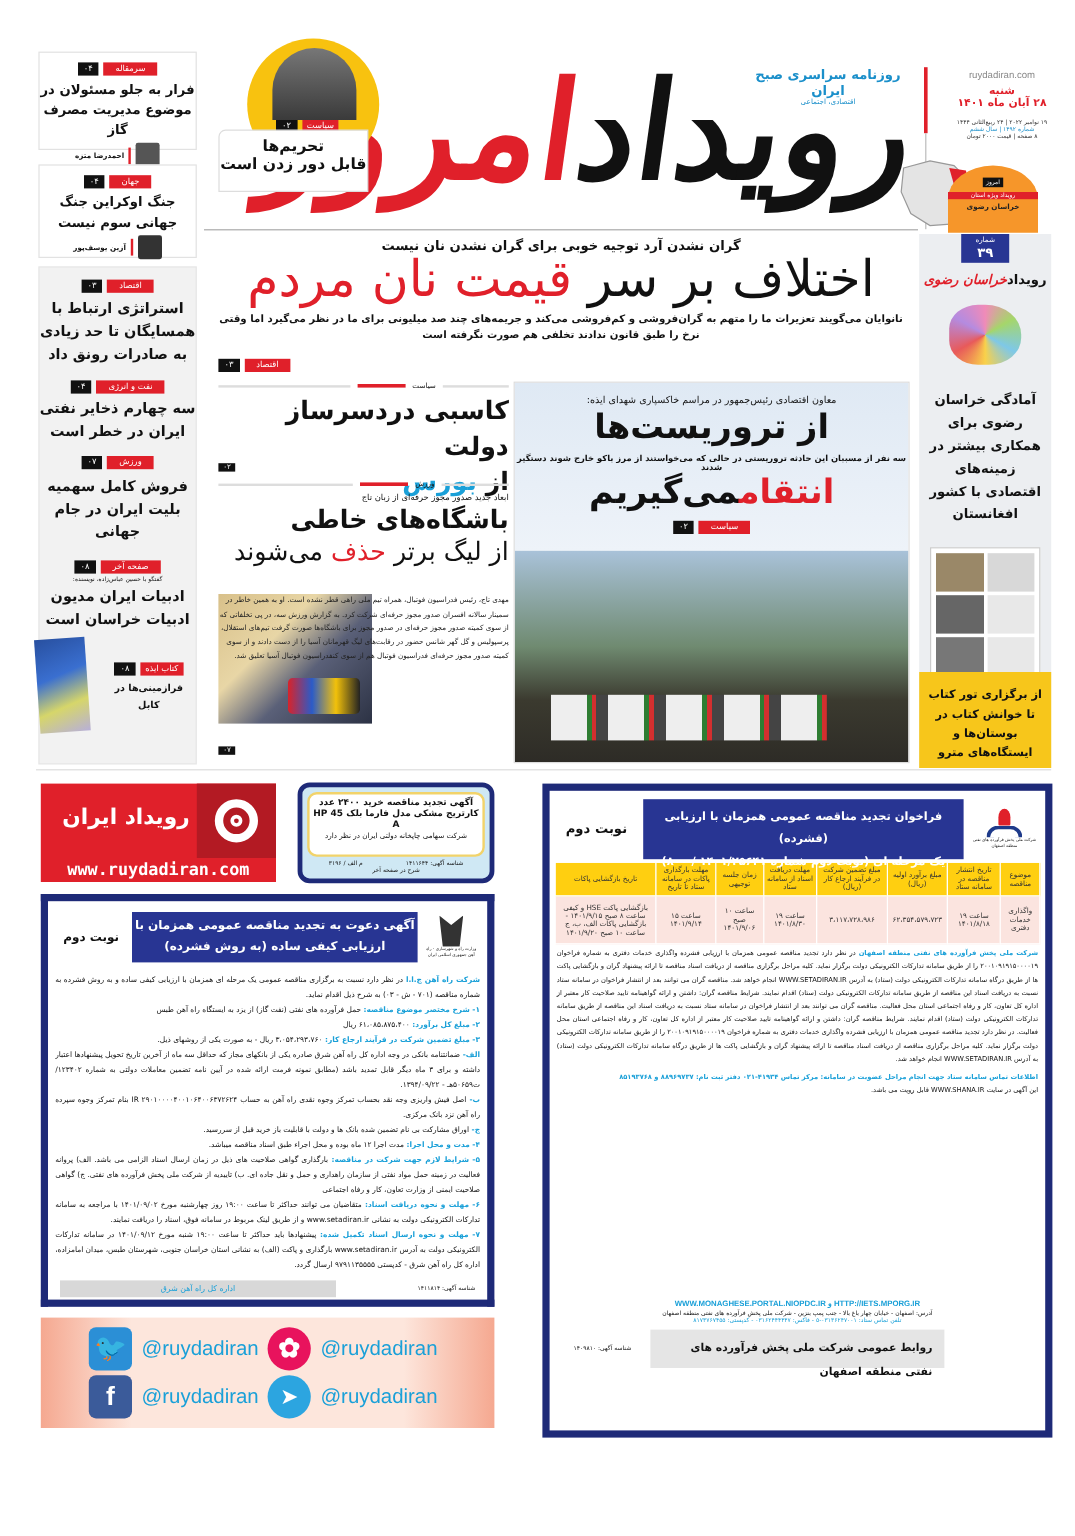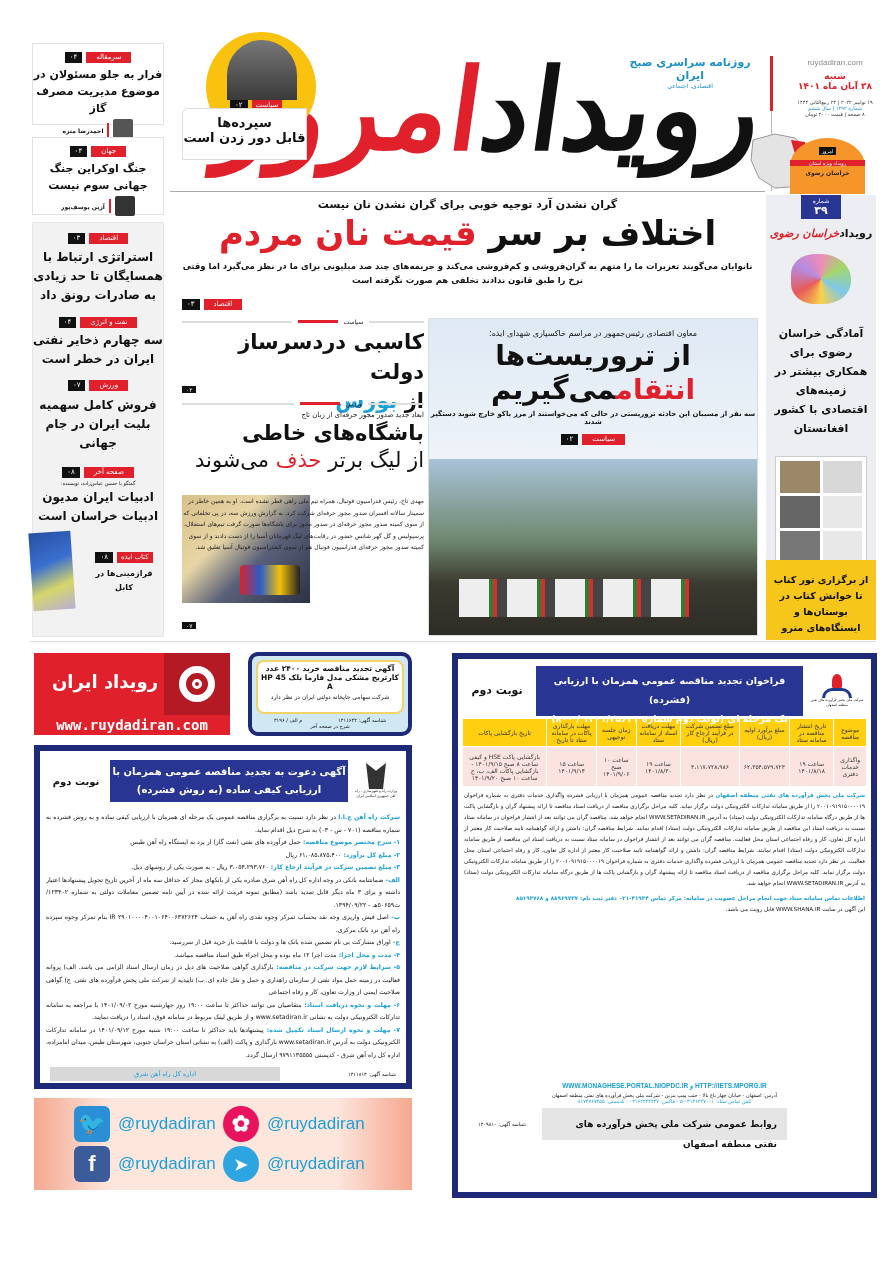--- a/index.html
+++ b/index.html
@@ -136,28 +136,28 @@
 </div>
 
 <div class="abs" style="left:182px;top:90px;width:125px;height:100px;">
   <div style="position:absolute;left:24px;top:-58px;width:110px;height:110px;border-radius:50%;background:#f8c20f"></div>
   <div style="position:absolute;left:45px;top:-50px;width:70px;height:60px;background:linear-gradient(#777,#3a3a3a);border-radius:35px 35px 0 0"></div>
   <div class="tag" style="position:absolute;left:48px;top:10px">
       <span class="sec" style="padding:0 4px">سیاست</span>
       <span class="pg">۰۲</span>
     </div>
   <div class="box" style="position:absolute;left:0;top:18px;width:125px;height:52px;text-align:center;border-radius:6px 0 0 0">
-    <div style="font-size:13px;font-weight:bold;margin-top:6px">سپرده‌ها</div>
+    <div style="font-size:13px;font-weight:bold;margin-top:6px">تحریم‌ها</div>
     <div style="font-size:13px;font-weight:bold">قابل دور زدن است</div>
   </div>
 </div>
 
 <div class="abs" style="left:170px;top:195px;width:595px;height:118px;text-align:center;">
   <div style="font-size:11px;font-weight:bold;margin-top:3px">گران نشدن آرد توجیه خوبی برای گران نشدن نان نیست</div>
-  <div style="font-size:34px;font-weight:bold;line-height:44px;letter-spacing:-1px">
+  <div style="font-size:42px;font-weight:normal;line-height:44px;letter-spacing:-1px">
     <span>اختلاف بر سر</span>
     <span class="red">قیمت نان مردم</span>
   </div>
   <div style="font-size:8.5px;font-weight:bold;line-height:14px;padding:4px 10px 0">نانوایان می‌گویند تعزیرات ما را متهم به گران‌فروشی و کم‌فروشی می‌کند و جریمه‌های چند صد میلیونی برای ما در نظر می‌گیرد اما وقتی نرخ را طبق قانون ندادند تخلفی هم صورت نگرفته است</div>
   <div class="tag" style="position:absolute;left:12px;top:104px">
       <span class="sec">اقتصاد</span>
       <span class="pg">۰۳</span>
     </div>
 </div>
 
@@ -187,22 +187,22 @@
     <div style="position:absolute;right:10px;bottom:8px;width:60px;height:30px;background:linear-gradient(90deg,#d8232a,#2b5bc8,#f2c10a,#222);border-radius:4px"></div>
   </div>
   <div style="position:absolute;right:0;top:95px;width:242px;font-size:6px;line-height:11.5px;text-indent:0;padding-right:0;color:#222;shape-outside:none">مهدی تاج، رئیس فدراسیون فوتبال، همراه تیم ملی راهی قطر نشده است. او به همین خاطر در سمینار سالانه افسران صدور مجوز حرفه‌ای شرکت کرد. به گزارش ورزش سه، در پی تخلفاتی که از سوی کمیته صدور مجوز حرفه‌ای در صدور مجوز برای باشگاه‌ها صورت گرفت تیم‌های استقلال، پرسپولیس و گل گهر شانس حضور در رقابت‌های لیگ قهرمانان آسیا را از دست دادند و از سوی کمیته صدور مجوز حرفه‌ای فدراسیون فوتبال هم از سوی کنفدراسیون فوتبال آسیا تعلیق شد.</div>
   <div style="position:absolute;left:0;top:222px;background:#111;color:#fff;font-size:6px;padding:0 4px">۰۷</div>
 </div>
 
 <div class="abs" style="left:428px;top:318px;width:330px;height:318px;border:1px solid #ddd;overflow:hidden">
   <div style="height:140px;background:linear-gradient(180deg,#dfe9f4 0%,#eef3f9 100%);text-align:center">
     <div style="font-size:8px;padding-top:10px">معاون اقتصادی رئیس‌جمهور در مراسم خاکسپاری شهدای ایذه:</div>
     <div style="font-size:28px;font-weight:bold;line-height:36px">از تروریست‌ها</div>
+    <div style="font-size:7px;font-weight:bold;margin-top:4px">سه نفر از مسببان این حادثه تروریستی در حالی که می‌خواستند از مرز باکو خارج شوند دستگیر شدند</div>
     <div style="font-size:28px;font-weight:bold;line-height:32px"><span class="red">انتقام</span><span>می‌گیریم</span></div>
-    <div style="font-size:7px;font-weight:bold;margin-top:4px">سه نفر از مسببان این حادثه تروریستی در حالی که می‌خواستند از مرز باکو خارج شوند دستگیر شدند</div>
     <div class="tag" style="margin-top:3px">
         <span class="sec">سیاست</span>
         <span class="pg">۰۲</span>
       </div>
   </div>
   <div class="photo" style="height:178px;position:relative">
     <div style="position:absolute;left:30px;bottom:20px;width:230px;height:38px;background:repeating-linear-gradient(90deg,#eee 0 30px,#2e7d32 30px 34px,#d32f2f 34px 38px,#444 38px 48px)"></div>
   </div>
 </div>
 

